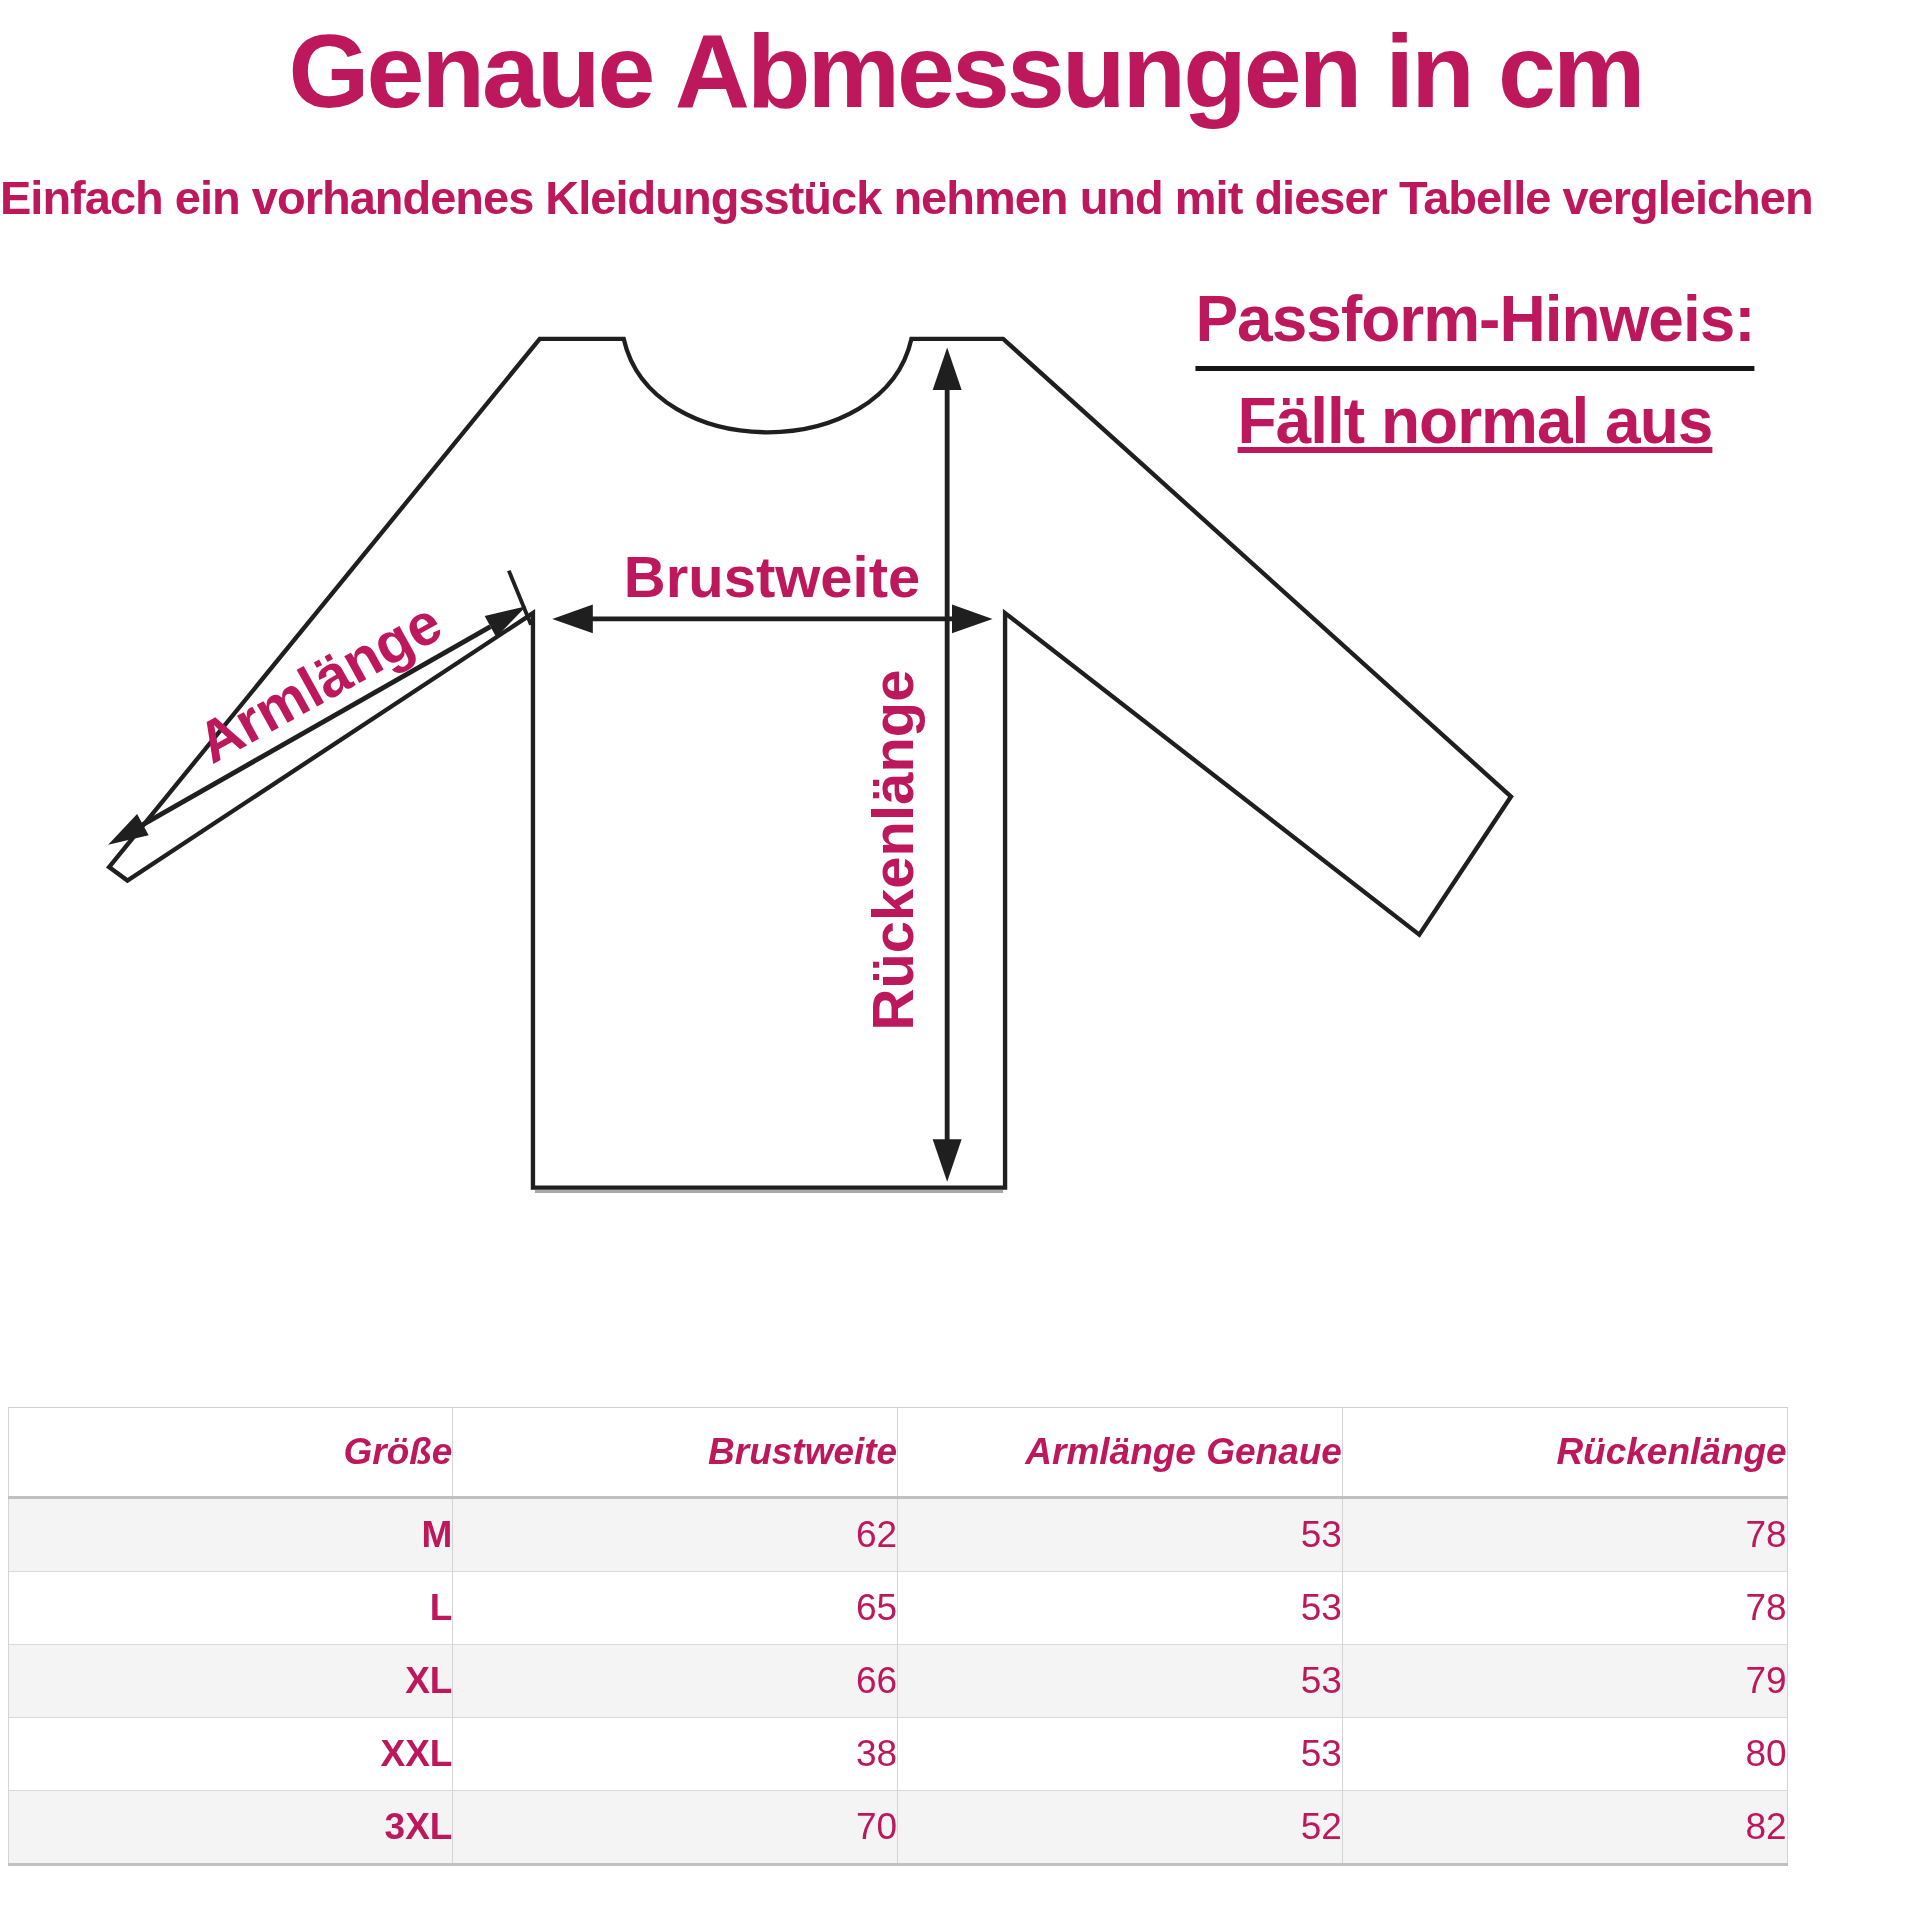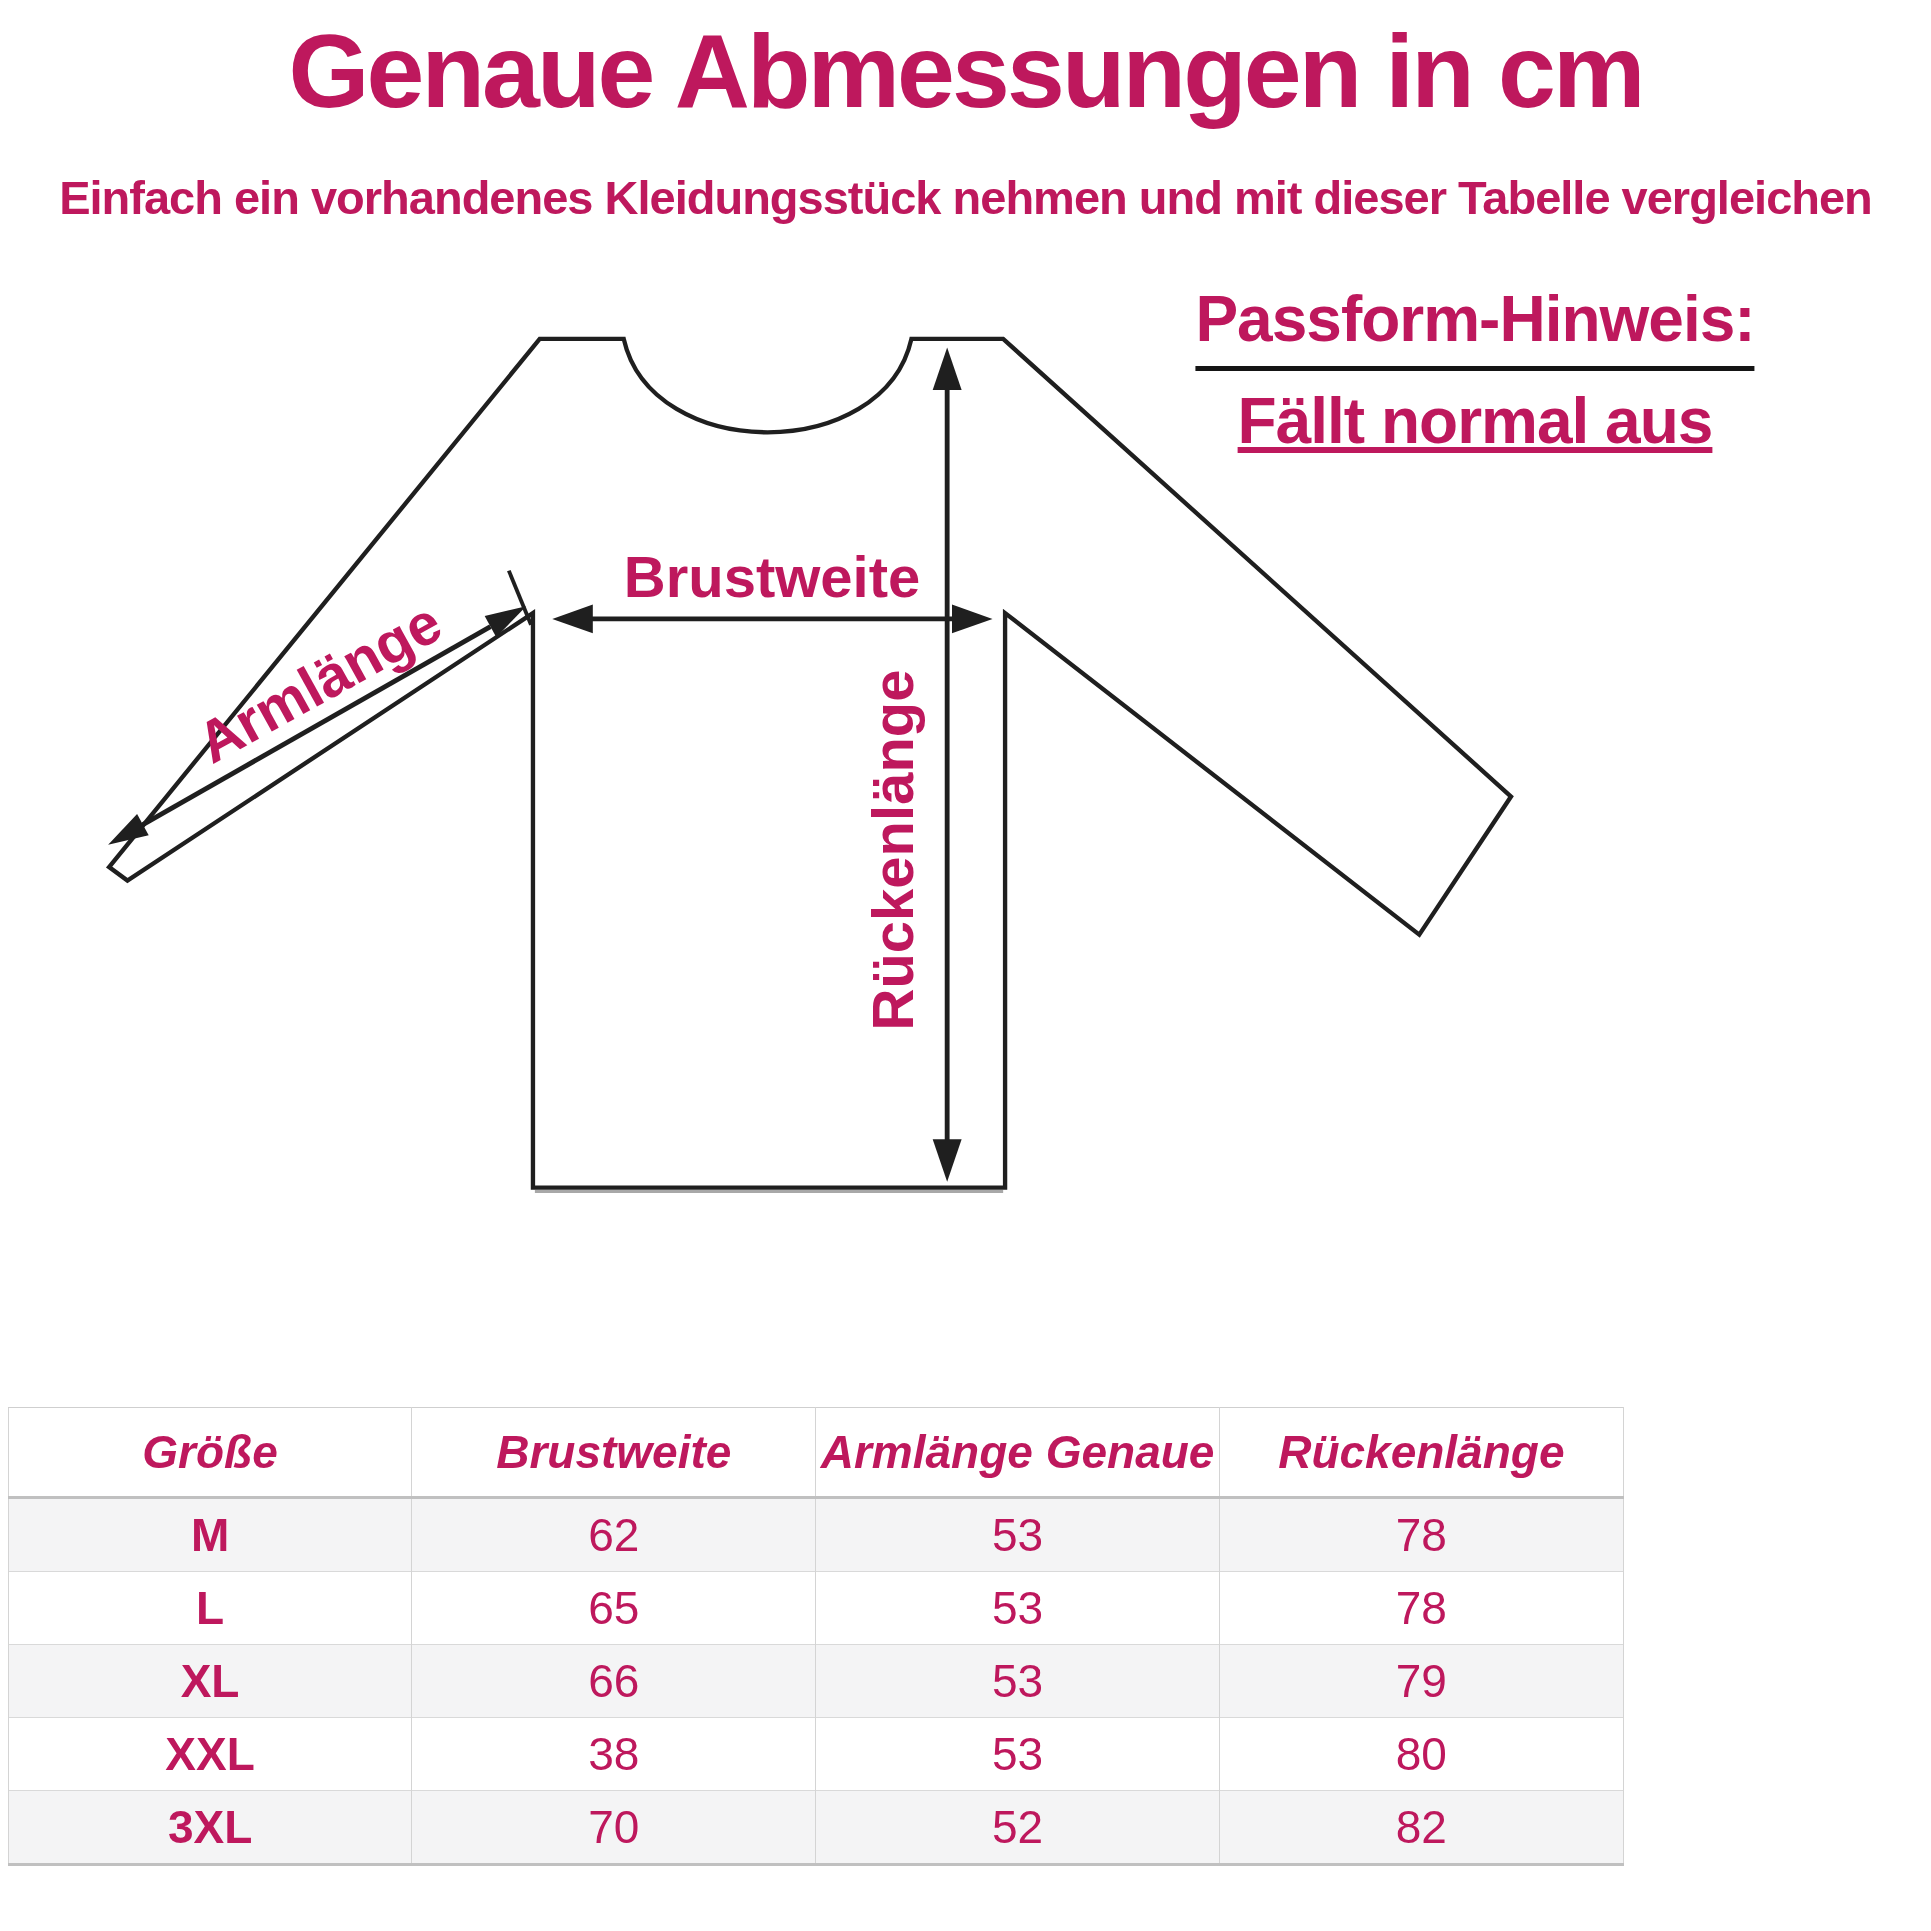--- a/index.html
+++ b/index.html
@@ -17,21 +17,21 @@
     top: 11.6px; left: 0; width: 100%;
     text-align: center;
     font-size: 104px;
     font-weight: 700;
     letter-spacing: -2.9px;
     white-space: nowrap;
   }
   .subtitle {
     position: absolute;
     top: 170px; left: 0; width: 100%;
-    text-align: center;
+    text-align: left;
     font-size: 47px;
     font-weight: 700;
     letter-spacing: -1px;
     white-space: nowrap;
   }
   svg.diagram { position: absolute; left: 0; top: 0; }
   .diag-label {
     position: absolute;
     font-weight: 700;
     font-size: 58px;
@@ -68,25 +68,25 @@
     left: 534px; top: 1209px;
     font-size: 48px;
     font-weight: 700;
     line-height: 58px;
     letter-spacing: -0.5px;
     white-space: nowrap;
   }
   .size-table {
     position: absolute;
     left: 7.7px; top: 1407px;
-    width: 1616px;
+    width: 1780px;
     border-collapse: collapse;
     table-layout: fixed;
-    font-size: 46px;
-    text-align: center;
+    font-size: 37px;
+    text-align: right;
   }
   .size-table th, .size-table td {
     border-left: 1.9px solid #d4d4d4;
     border-right: 1.9px solid #d4d4d4;
     padding: 0;
     vertical-align: middle;
   }
   .size-table thead th {
     height: 88px;
     font-style: italic;

